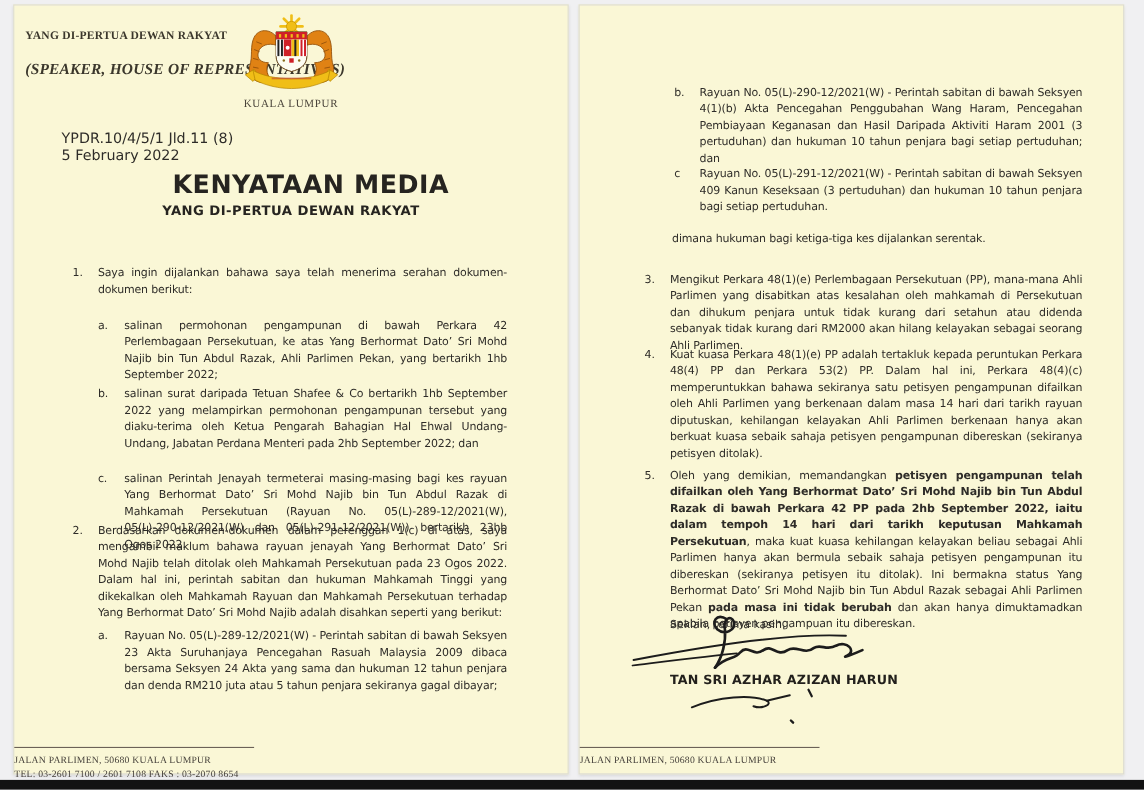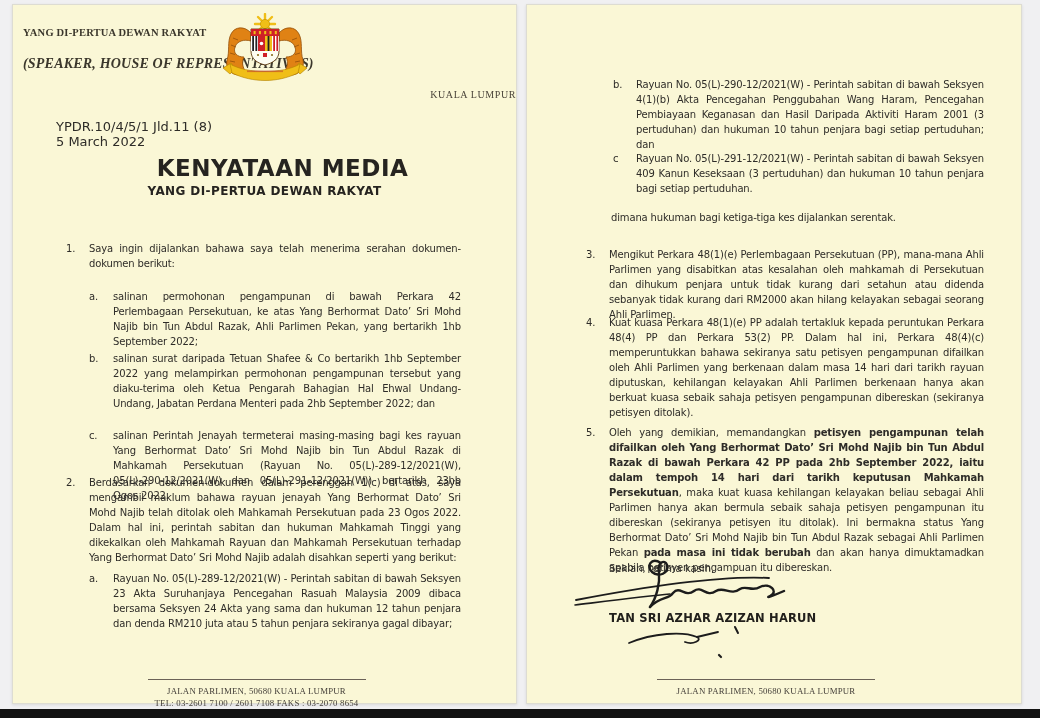--- a/index.html
+++ b/index.html
@@ -50,21 +50,21 @@
   .txt{flex:1;text-align:justify;}
   .b{font-weight:bold;}
   .freeline{display:block;}
   .page2 .freeline{left:84px;right:37px;}
 
   .closing{position:absolute;left:82px;font-size:10px;color:#2e2c28;}
   .signer{position:absolute;left:82px;font-size:11.5px;font-weight:bold;letter-spacing:.2px;color:#22201c;}
   .sig-svg{position:absolute;left:46px;top:550px;}
   .flourish-svg{position:absolute;left:96px;top:620px;}
 
-  .footer{position:absolute;left:0;right:16px;top:662px;text-align:center;color:#45403a;}
+  .footer{position:absolute;left:0;right:16px;top:662px;text-align:left;color:#45403a;}
   .footer .rule{display:inline-block;width:218px;border-top:1.3px solid #6b6257;margin-bottom:2px;}
   .footer .fline{font-family:"Liberation Serif","DejaVu Serif",serif;font-size:8.8px;line-height:11.5px;letter-spacing:.2px;}
 </style>
 </head>
 <body>
 
 <div class="canvas">
 
   <div class="page page1">
 
@@ -119,26 +119,26 @@
         <rect x="59.4" y="23" width="1.8" height="15" fill="#cf2027"></rect>
         <rect x="46" y="40" width="4" height="4" fill="#cf2027"></rect>
         <circle cx="41" cy="42" r="1.1" fill="#8a6d1d"></circle>
         <circle cx="55" cy="42" r="1.1" fill="#8a6d1d"></circle>
 
         <path d="M14 50 l-8 5 7 6 5 -5 z" fill="#f0be17" stroke="#b08000" stroke-width="0.6"></path>
         <path d="M82 50 l8 5 -7 6 -5 -5 z" fill="#f0be17" stroke="#b08000" stroke-width="0.6"></path>
         <path d="M13 51 C30 61 66 61 83 51 L81 60 C60 70 36 70 15 60 Z" fill="#f0be17" stroke="#b08000" stroke-width="0.6"></path>
         <rect x="30" y="57.5" width="36" height="1.6" fill="#c0392b" opacity="0.55"></rect>
       </svg>
-      <div class="org" style="margin-top:0;text-align:right;">KUALA LUMPUR</div>
+      <div class="org" style="margin-top:0;">KUALA LUMPUR</div>
     </div>
 
     <div class="refblock">
       <div>YPDR.10/4/5/1 Jld.11 (8)</div>
-      <div>5 March 2022</div>
+      <div>5 February 2022</div>
     </div>
 
     <div class="titleblock">
       <div class="doc-title">KENYATAAN MEDIA</div>
       <div class="doc-by">YANG DI-PERTUA DEWAN RAKYAT</div>
     </div>
 
     <div class="para" style="top:236px">
       <span class="num">1.</span>
       <span class="txt">Saya ingin dijalankan bahawa saya telah menerima serahan dokumen-dokumen berikut:</span>

